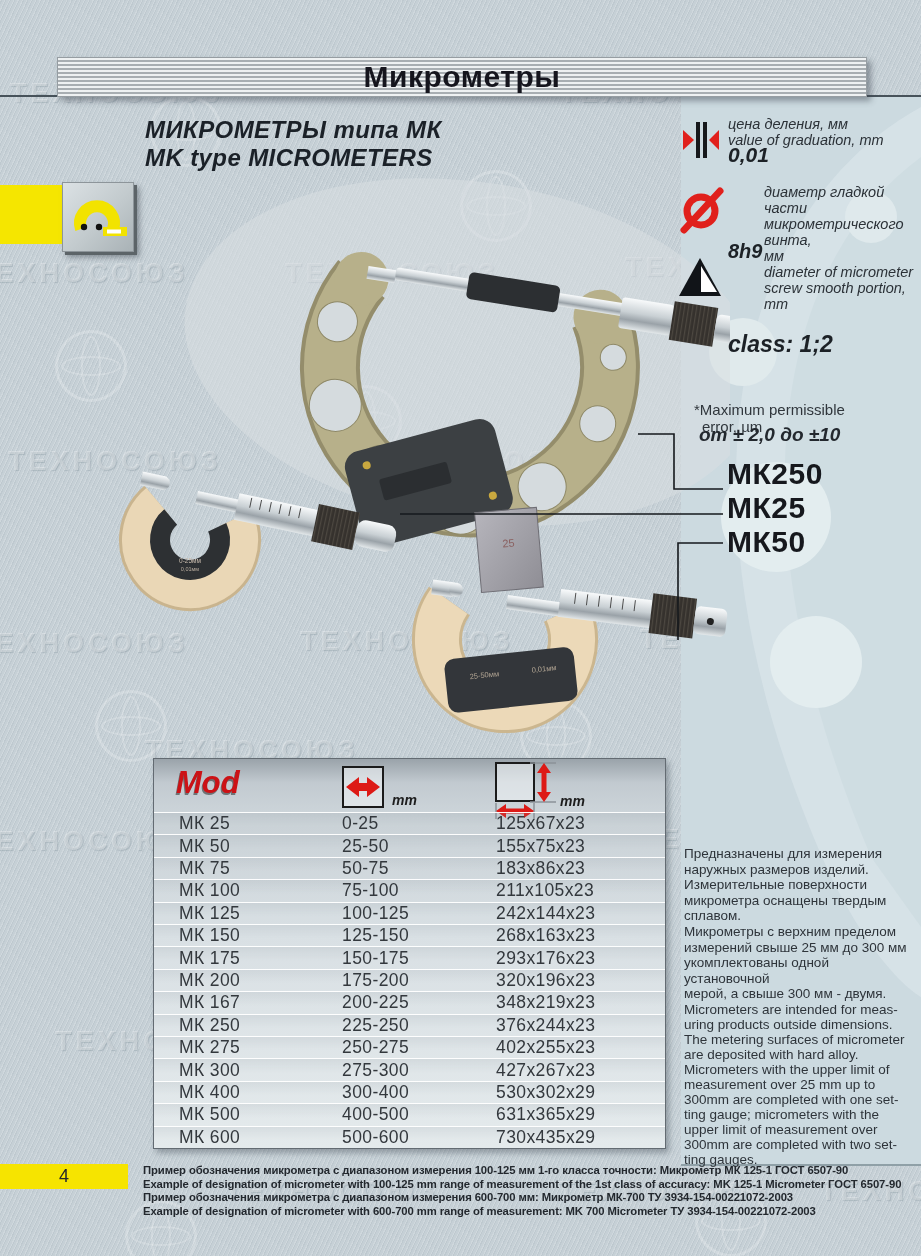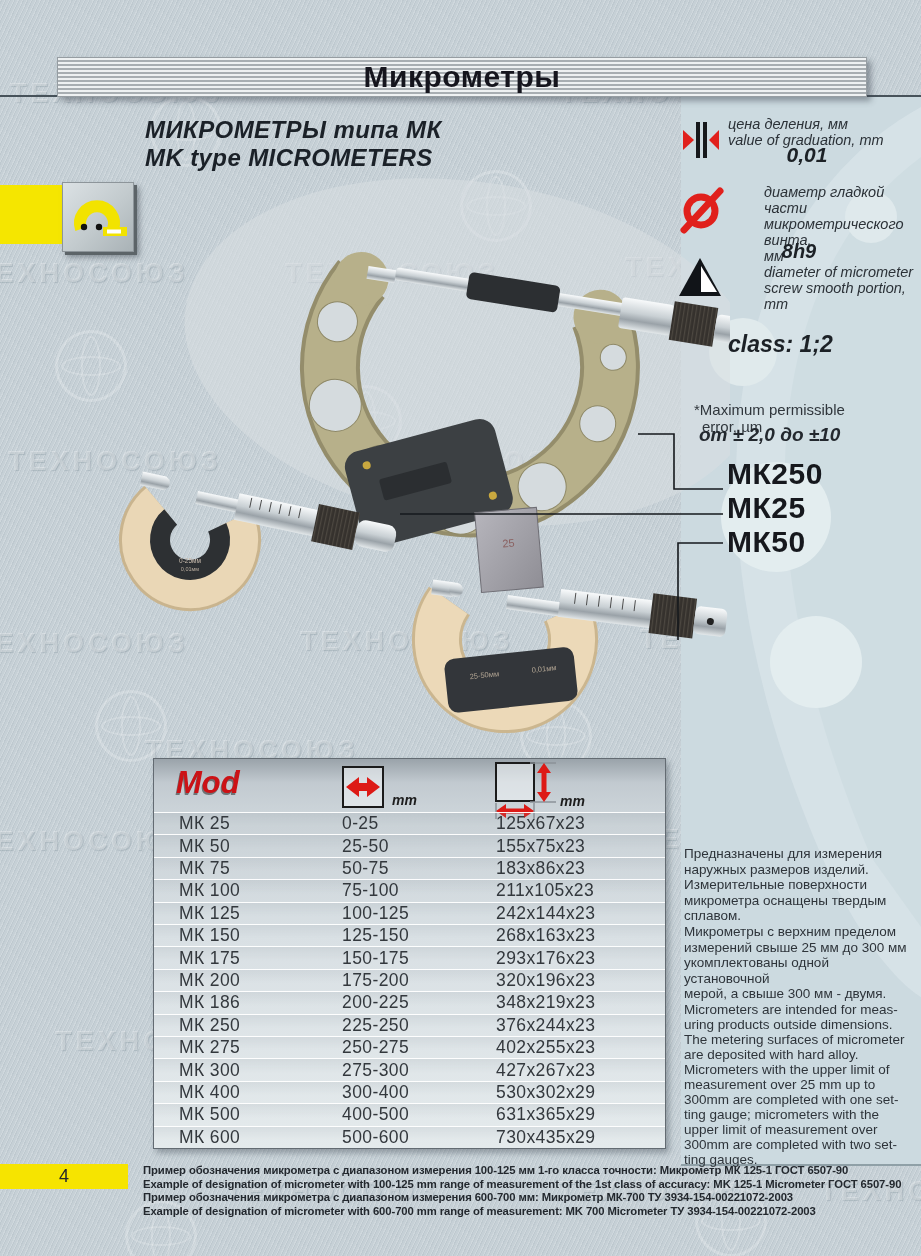--- a/index.html
+++ b/index.html
@@ -33,21 +33,21 @@
   
   .sec-title{left:145px;top:116px;z-index:4;font-style:italic;font-weight:bold;
              color:#1b2128;font-size:24px;line-height:28px;letter-spacing:.4px;}
   
   .brand-bar{left:0;top:185px;width:64px;height:59px;background:#f5e600;z-index:3;}
   .brand-btn{left:62px;top:182px;width:70px;height:68px;z-index:3;
     background:linear-gradient(135deg,#dbe1e4 0%,#c2cacd 55%,#a9b2b6 100%);
     border:1px solid #8d959a;box-shadow:3px 3px 0 #5c6468, 5px 5px 6px rgba(50,60,70,.5);}
   
   .spec-label{font-style:italic;font-size:14.5px;line-height:16px;color:#2b3137;white-space:pre-line;z-index:4;}
-  .spec-value{font-style:italic;font-weight:bold;color:#1c2126;text-align:center;z-index:4;}
+  .spec-value{font-style:italic;font-weight:bold;color:#1c2126;text-align:left;z-index:4;}
   .class-line{left:728px;top:331px;font-size:23px;font-weight:bold;font-style:italic;color:#1c2126;z-index:4;}
   .err-note{font-size:15px;line-height:17px;color:#30363c;white-space:pre-line;
             padding-left:8px;text-indent:-8px;z-index:4;}
   .err-val{left:699px;top:424px;font-size:19px;font-weight:bold;font-style:italic;color:#23282e;z-index:4;}
   .models{left:727px;top:457px;z-index:4;font-weight:bold;color:#16181d;}
   .models div{font-size:30px;line-height:34px;letter-spacing:.5px;}
   
   .photos{left:40px;top:165px;z-index:2;}
   .leaders{left:0;top:0;z-index:3;}
   
@@ -351,21 +351,21 @@
           <div>МК 175</div>
           <div>150-175</div>
           <div>293x176x23</div>
         </div>
         <div class="trow">
           <div>МК 200</div>
           <div>175-200</div>
           <div>320x196x23</div>
         </div>
         <div class="trow">
-          <div>МК 186</div>
+          <div>МК 167</div>
           <div>200-225</div>
           <div>348x219x23</div>
         </div>
         <div class="trow">
           <div>МК 250</div>
           <div>225-250</div>
           <div>376x244x23</div>
         </div>
         <div class="trow">
           <div>МК 275</div>

